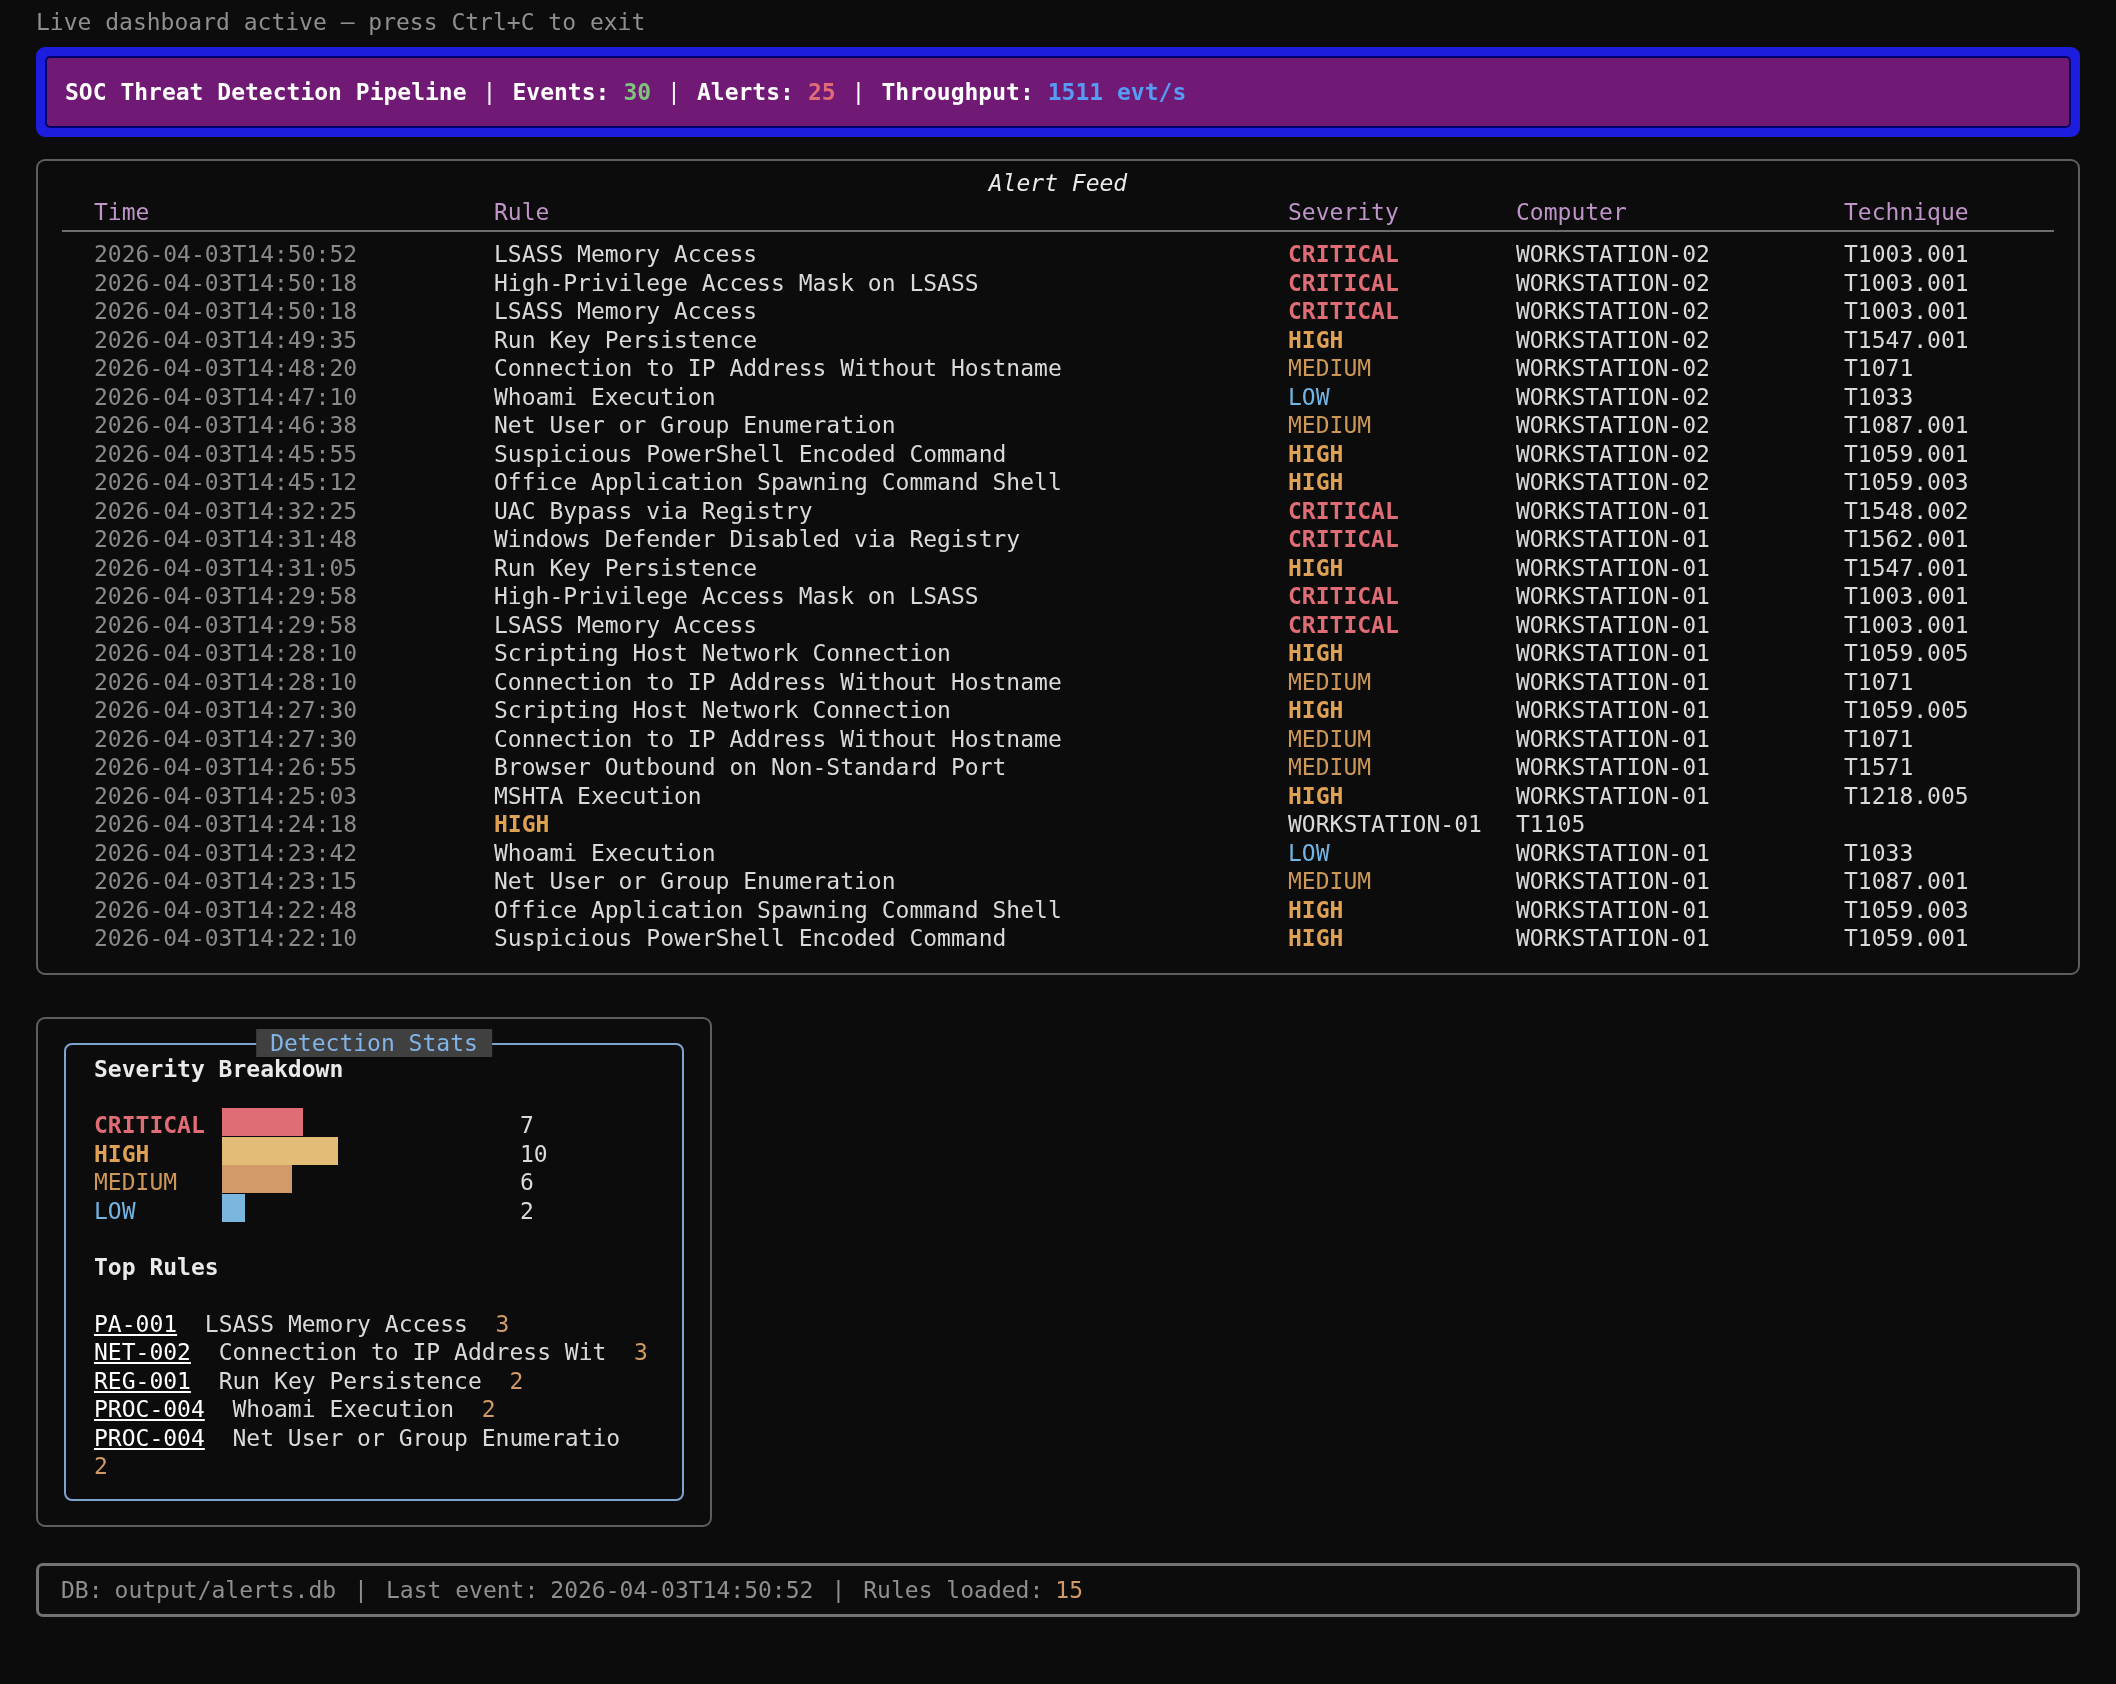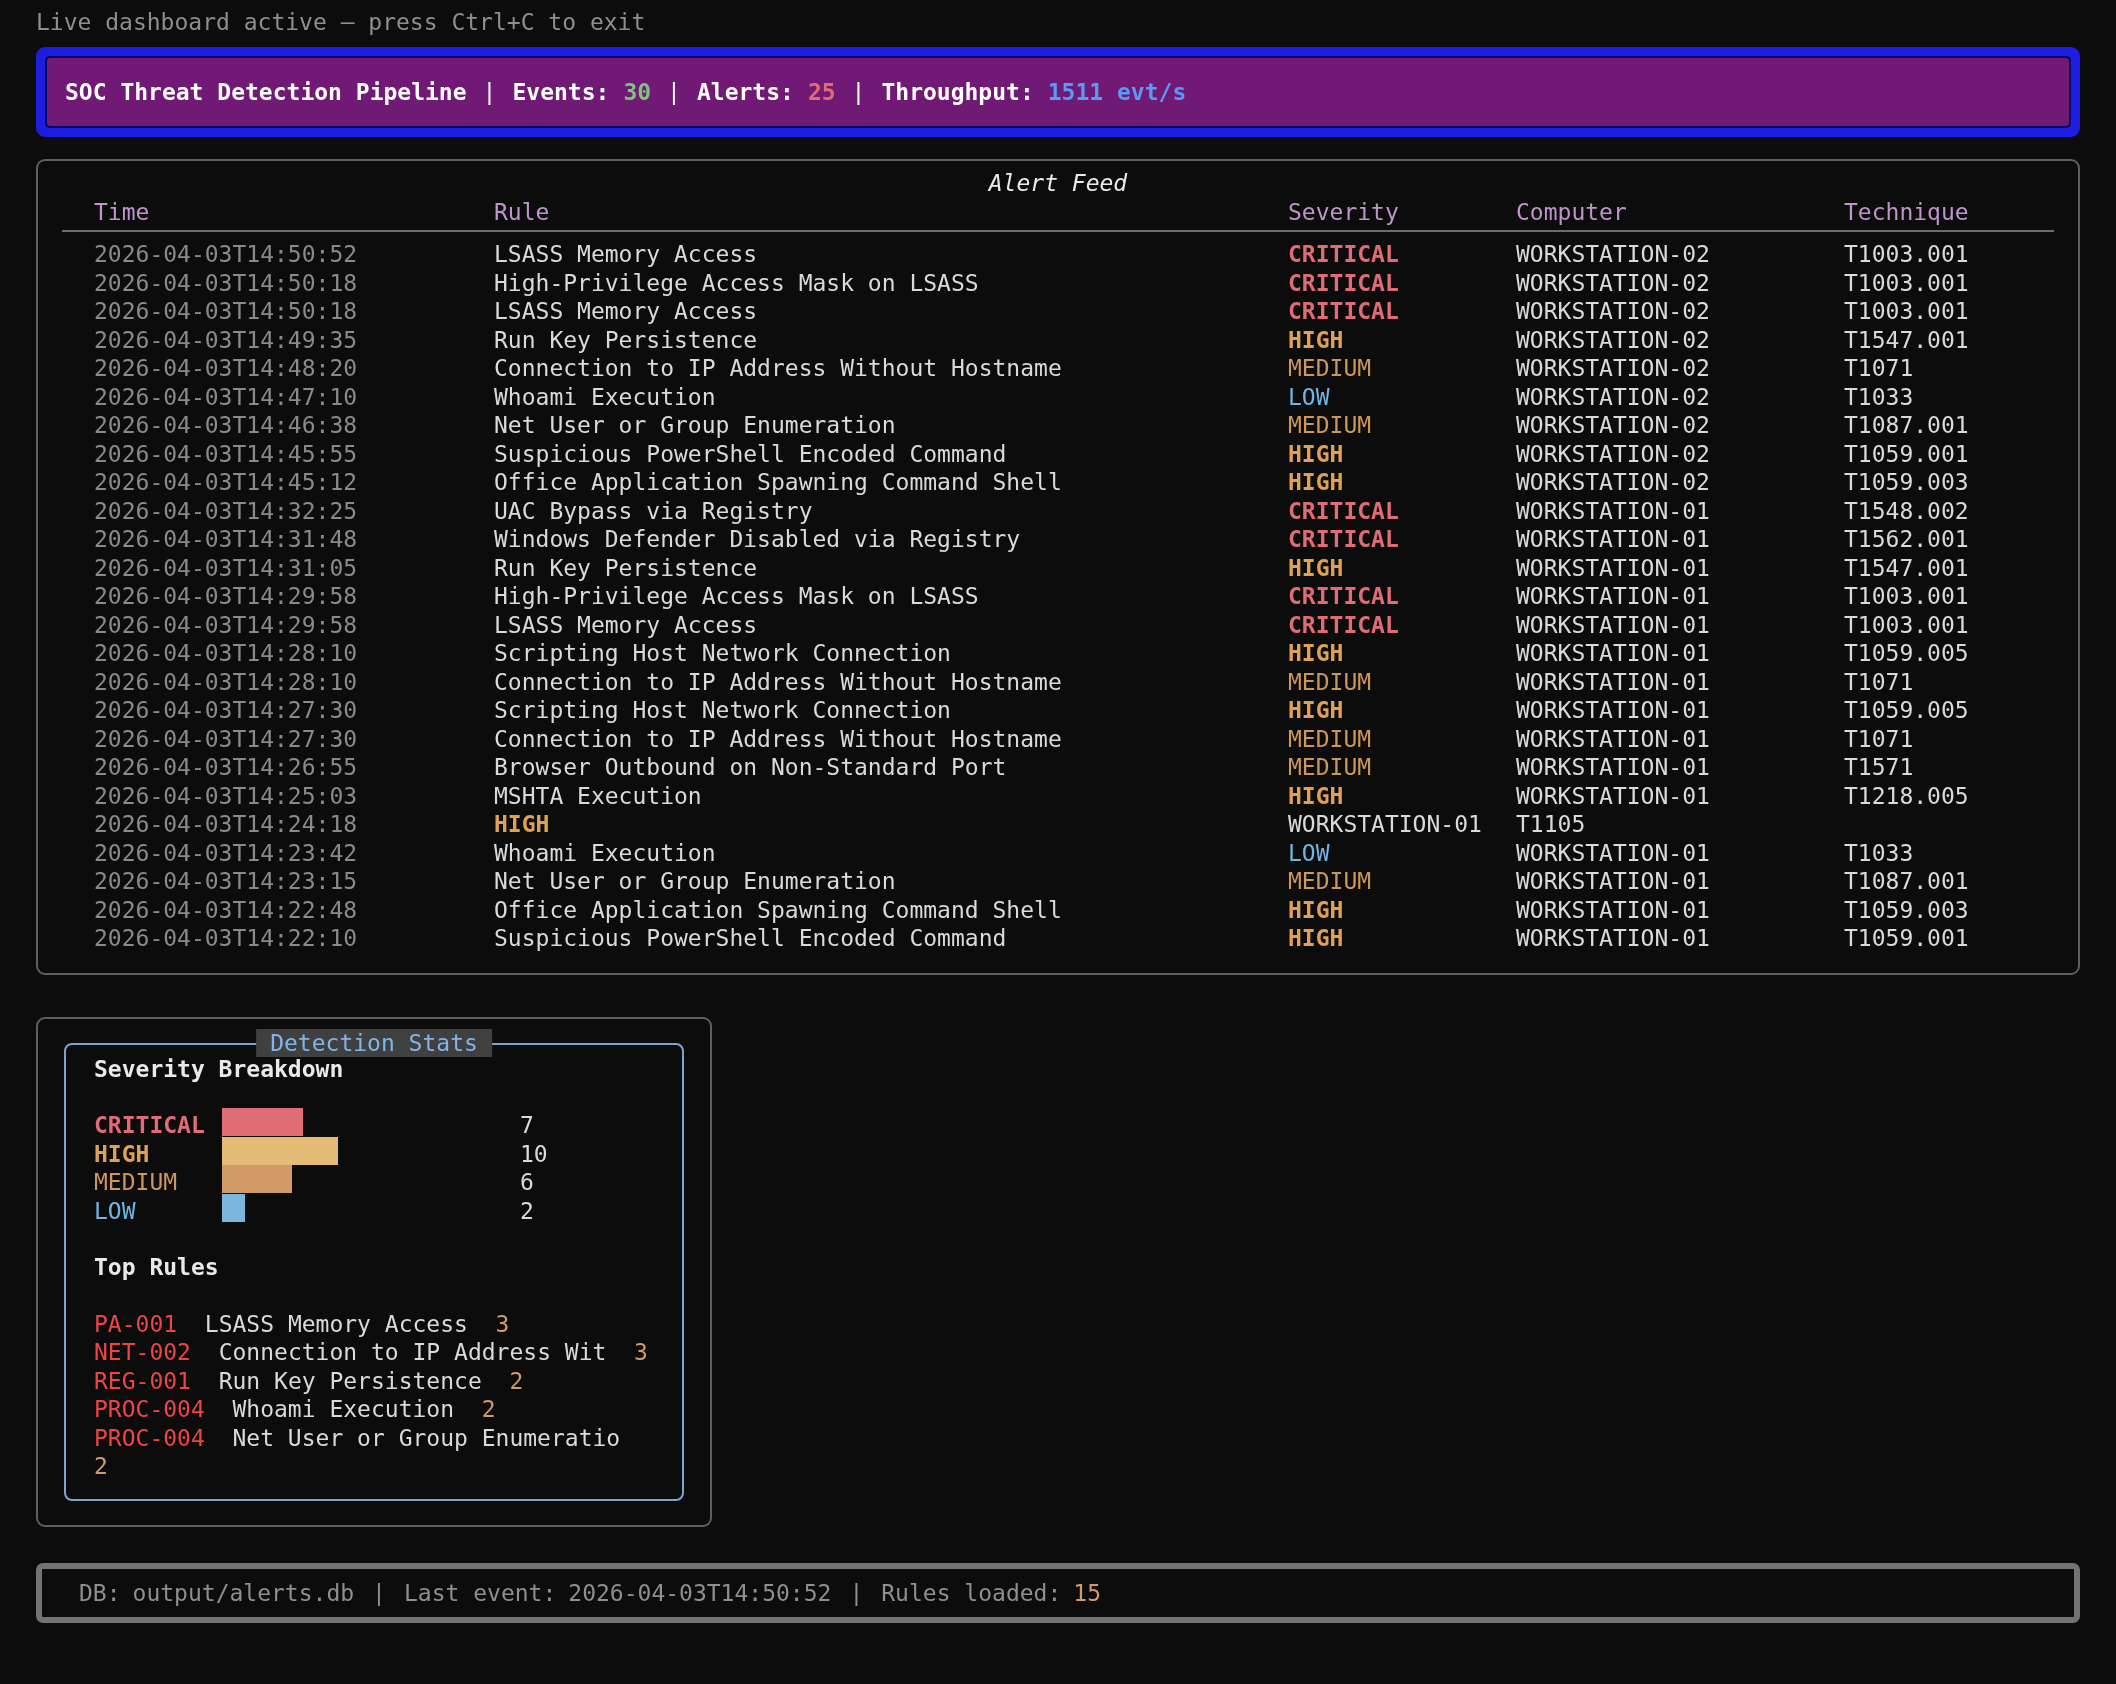--- a/index.html
+++ b/index.html
@@ -102,30 +102,30 @@
   .sev-label { width: 128px; flex: none; }
   .sev-bar-wrap { width: 298px; flex: none; }
   .sev-bar { height: 28px; }
   .bar-CRITICAL { background: #e06c75; }
   .bar-HIGH     { background: #e3bd77; }
   .bar-MEDIUM   { background: #d19a66; }
   .bar-LOW      { background: #7ab6dd; }
   .sev-count { color: #dadada; }
   .top-rules { width: 562px; }
   .top-rule { white-space: pre-wrap; }
-  .rule-id    { color: #ef4444; }
+  .rule-id    { color: #ffffff; text-decoration: underline; }
   .rule-name  { color: #dadada; }
   .rule-count { color: #d19a66; }
 
   
   .footer {
     margin-top: 36px;
-    border: 6px solid #737373;
+    border: 3px solid #737373;
     border-radius: 7px;
-    padding: 10px 37px;
+    padding: 10px 22px;
     color: #8f8f8f;
     white-space: pre;
   }
   .ft-label { margin-right: 12px; }
   .ft-sep { margin: 0 18px; }
   .ft-orange { color: #d19a66; }
 </style>
 </head>
 <body>
 

